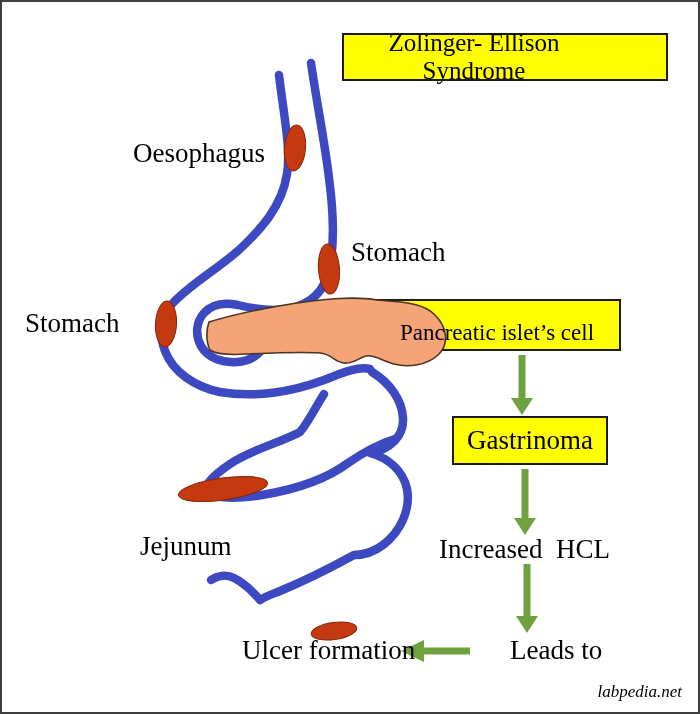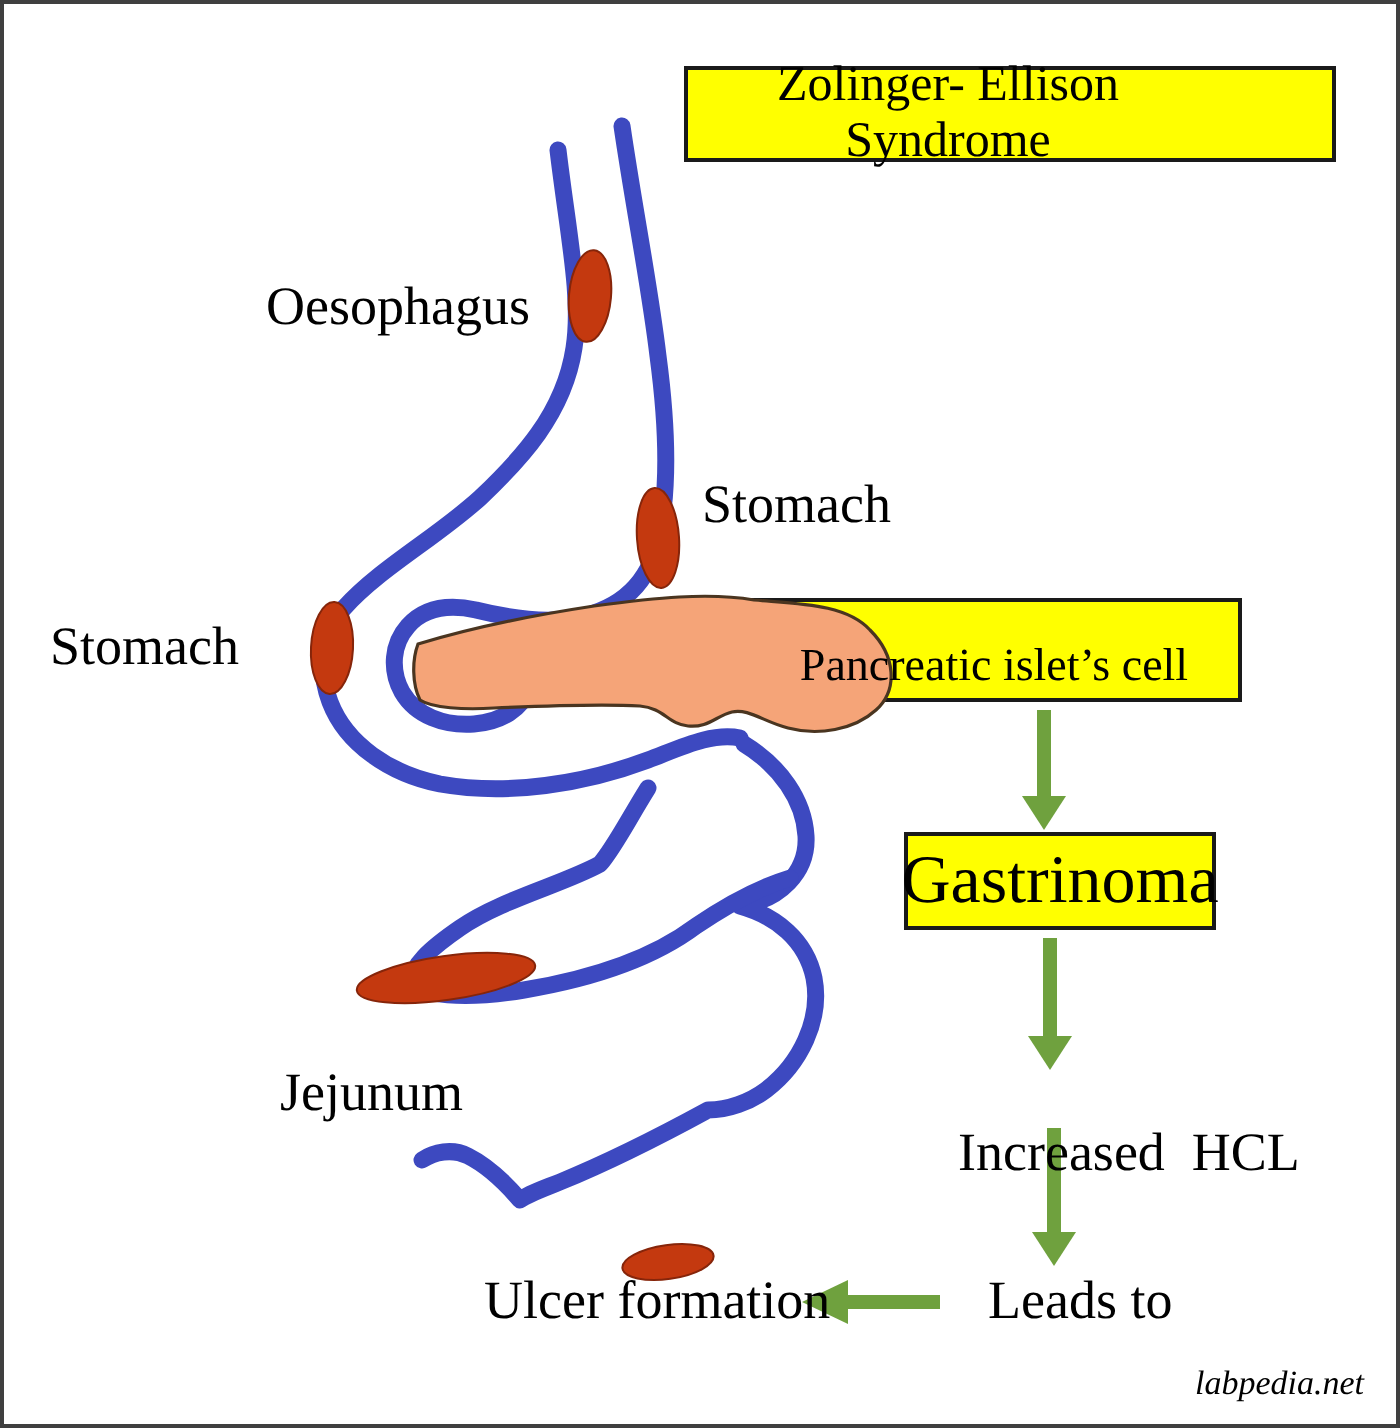--- a/index.html
+++ b/index.html
@@ -127,20 +127,20 @@
   </svg>
 
   <div class="boxlbl" style="left:340px;top:31px;width:264px;height:48px;font-size:25px;">Zolinger- Ellison Syndrome</div>
 
   <div class="lbl organ" style="left:131px;top:137px;">Oesophagus</div>
   <div class="lbl organ" style="left:349px;top:236px;">Stomach</div>
   <div class="lbl organ" style="left:23px;top:307px;">Stomach</div>
   <div class="lbl organ" style="left:138px;top:489px;margin-top:41px;">Jejunum</div>
 
   <div class="boxlbl" style="left:371px;top:297px;width:248px;height:68px;font-size:23px;">Pancreatic islet’s cell</div>
-  <div class="boxlbl" style="left:450px;top:414px;width:156px;height:49px;font-size:34px;">Gastrinoma</div>
+  <div class="boxlbl" style="left:450px;top:414px;width:156px;height:49px;font-size:27px;">Gastrinoma</div>
 
-  <div class="lbl flowtxt" id="lbl-increased-hcl" style="left:477px;top:533px;margin-top:27px;">Increased  HCL</div>
-  <div class="lbl flowtxt" style="left:492px;top:634px;">Leads to</div>
+  <div class="lbl flowtxt" id="lbl-increased-hcl" style="left:437px;top:533px;">Increased  HCL</div>
+  <div class="lbl flowtxt" style="left:508px;top:634px;">Leads to</div>
   <div class="lbl flowtxt" style="left:208px;top:634px;margin-left:32px;">Ulcer formation</div>
 
   <div class="lbl" id="watermark" style="right:16px;bottom:11px;left:auto;font-style:italic;">labpedia.net</div>
 </div>
 
 </body></html>

